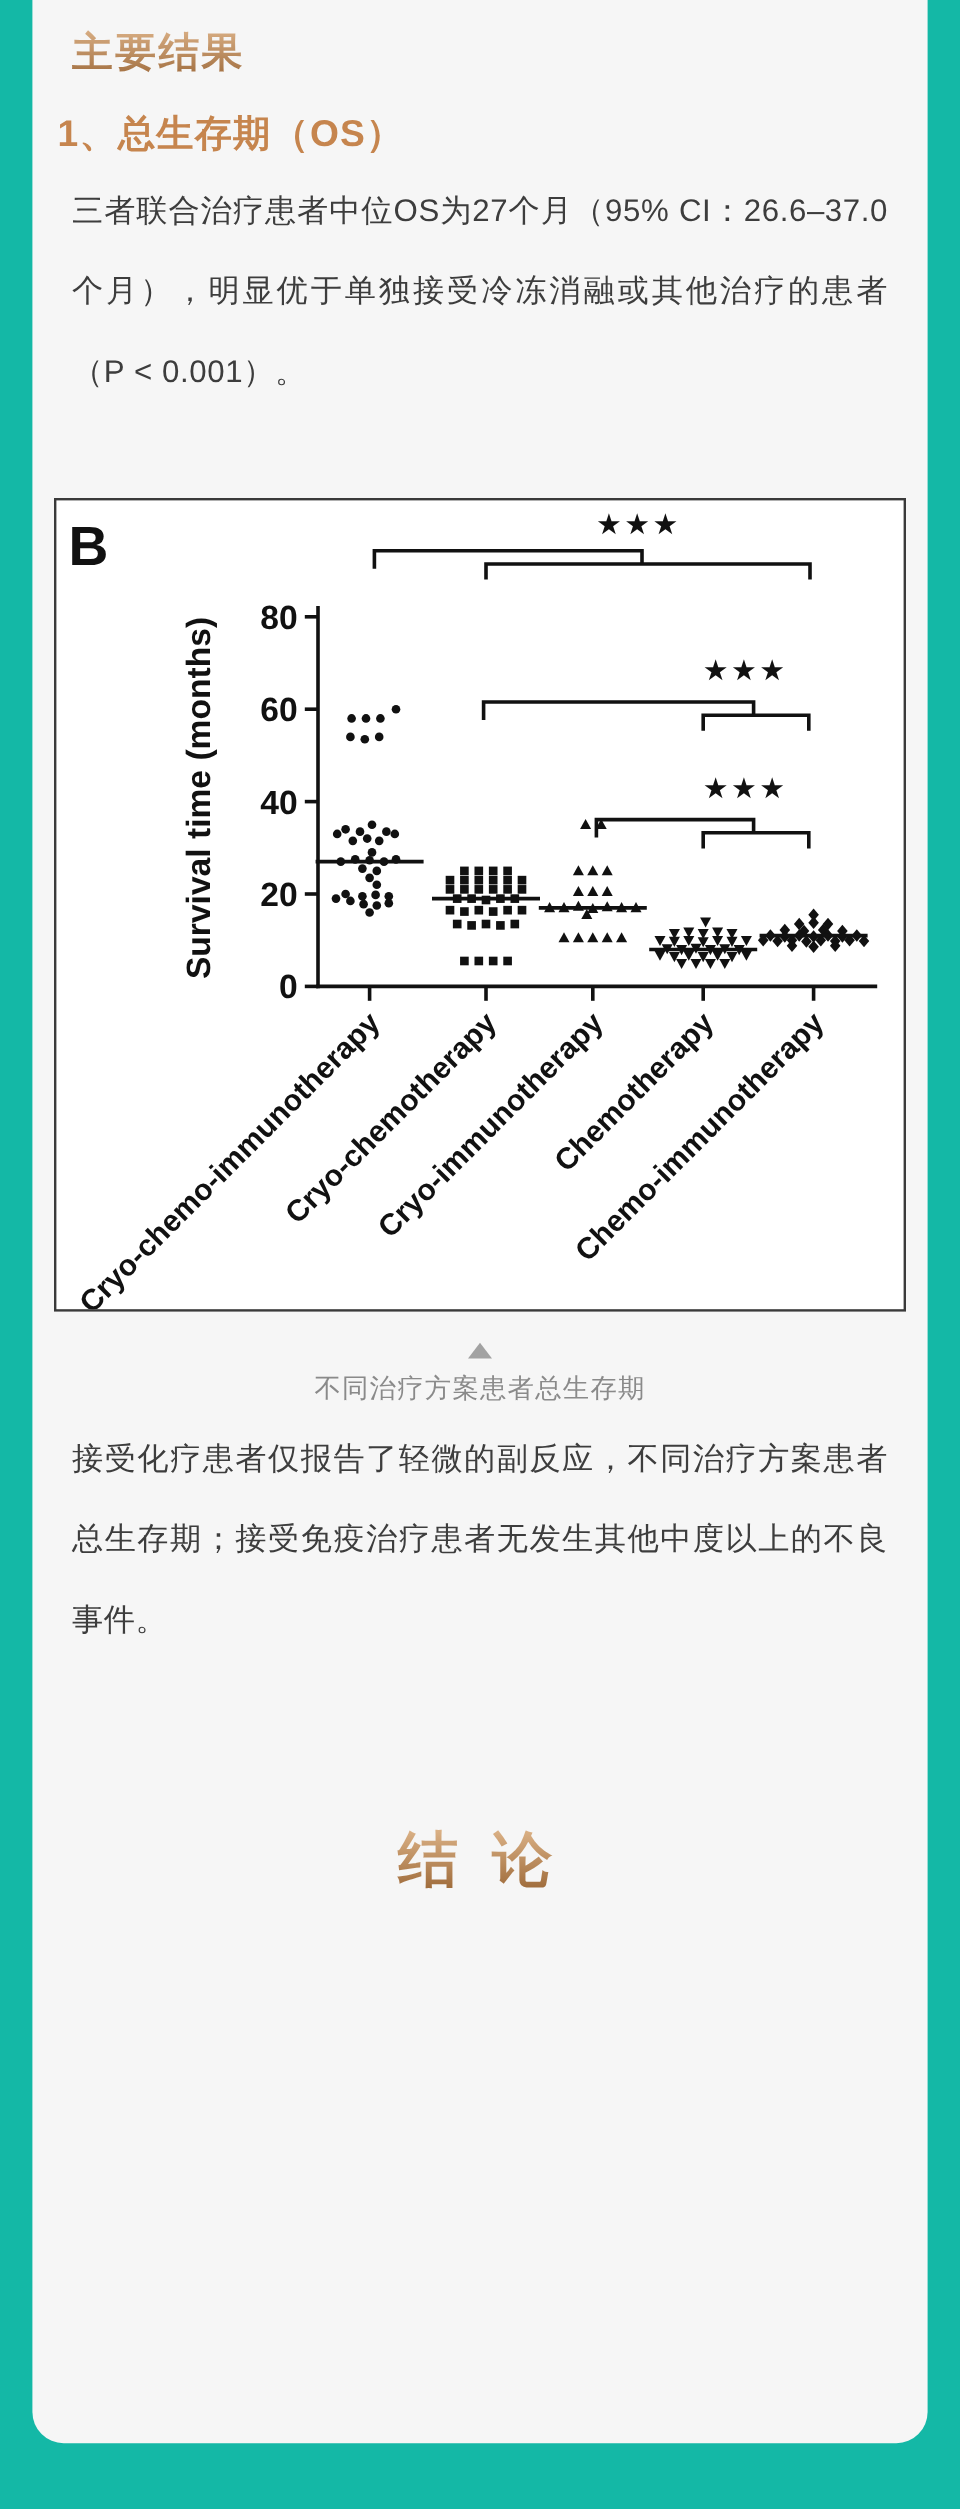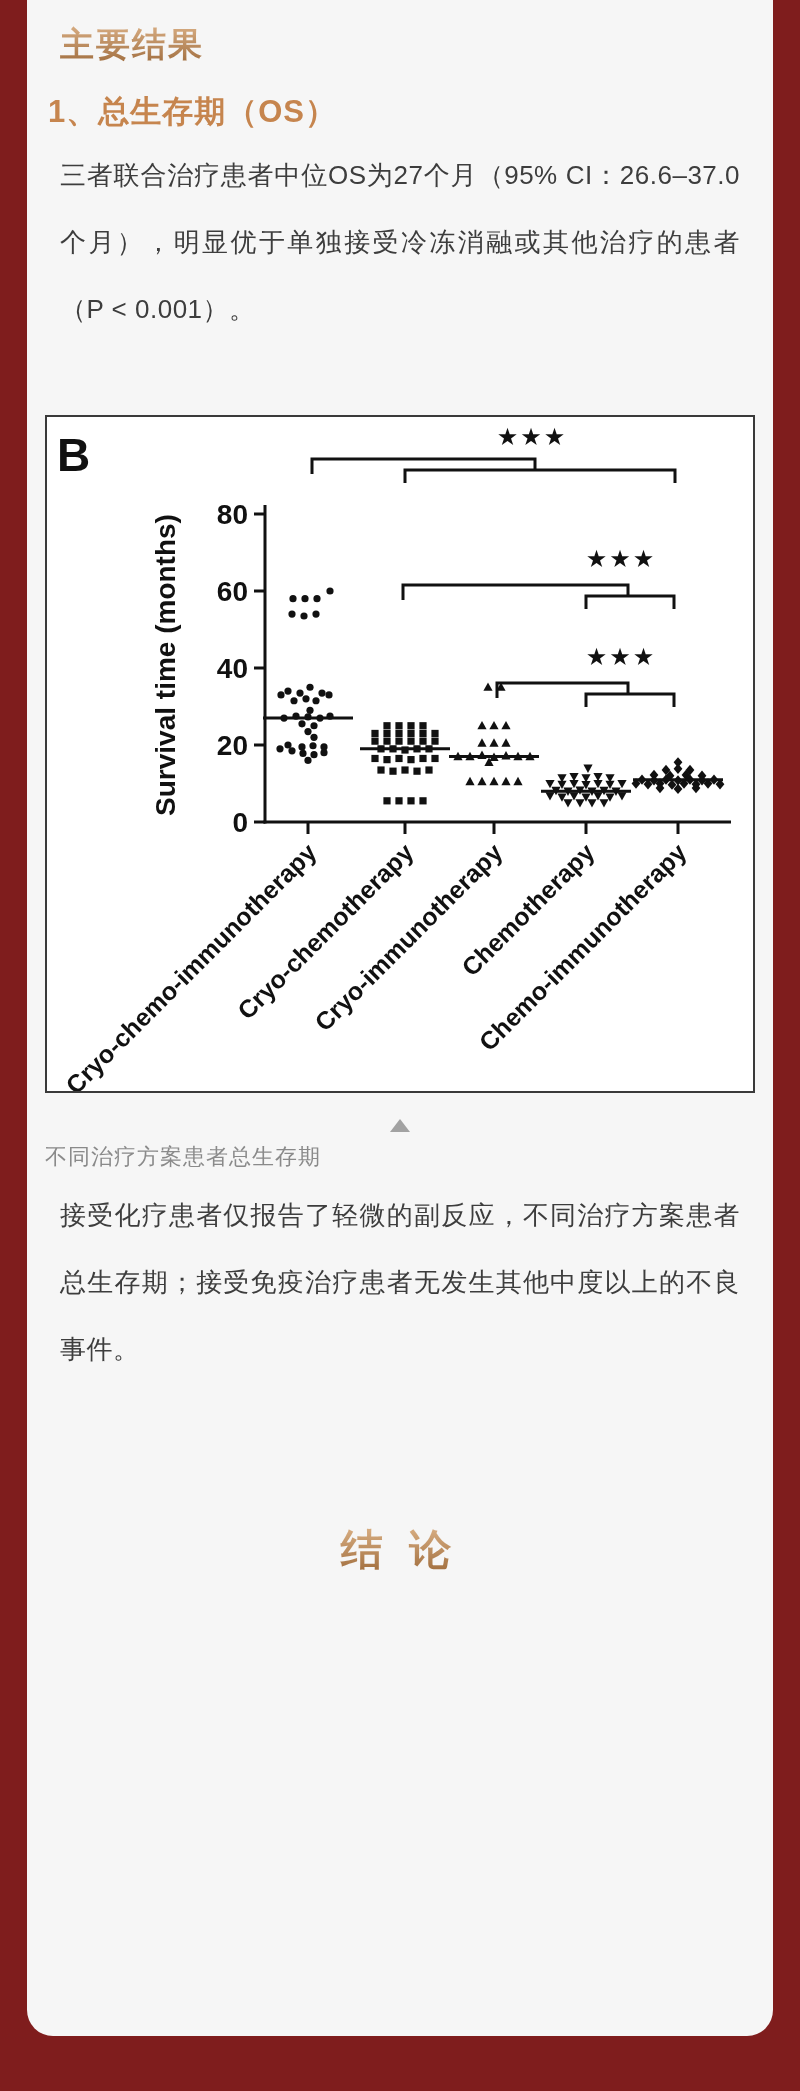--- a/index.html
+++ b/index.html
@@ -1,32 +1,32 @@
 <!DOCTYPE html>
 <html><head>
 <meta charset="utf-8">
 <style>
   html,body{margin:0;padding:0;background:#ffffff;}
-  .page{position:relative;width:800px;height:2091px;background:#7f1d1d;overflow:hidden;
+  .page{position:relative;width:800px;height:2091px;background:#14b8a6;overflow:hidden;
         font-family:"Liberation Sans","DejaVu Sans",sans-serif;}
   .card{position:absolute;left:27px;top:0;width:746px;height:2036px;
         background:#f6f6f6;border-radius:0 0 26px 26px;padding:0 18px;box-sizing:border-box;}
   .main-title{margin:22px 15px 0;font-size:34px;line-height:44px;font-weight:bold;letter-spacing:2px;
         background:linear-gradient(180deg,#dcb288 0%,#9e6b3c 100%);
         -webkit-background-clip:text;background-clip:text;color:#b5854f;-webkit-text-fill-color:transparent;}
   .sec-heading{margin:26px 3px 0;font-size:31px;line-height:40px;font-weight:bold;color:#c6854e;letter-spacing:1px;}
   .body-text{margin:10px 15px 0;font-size:26px;line-height:67px;color:#3d3d3d;text-align:justify;letter-spacing:0.5px;}
   .chart-box{margin:72px 0 0 0;width:710px;height:678px;background:#ffffff;
         border:2px solid #3a3a3a;box-sizing:border-box;}
   .caption-arrow{margin:26px auto 0;width:0;height:0;
         border-left:10px solid transparent;border-right:10px solid transparent;
         border-bottom:13px solid #a2a2a2;}
-  .caption{margin:10px auto 0;font-size:22px;line-height:30px;color:#8a8a8a;letter-spacing:1px;}
+  .caption{margin:10px auto 0;text-align:center;font-size:22px;line-height:30px;color:#8a8a8a;letter-spacing:1px;}
   .sec-heading.second{margin-top:88px;}
-  .conclusion-title{margin:140px 15px 0;text-align:center;font-size:42px;line-height:54px;font-weight:bold;letter-spacing:8px;
+  .conclusion-title{margin:140px 15px 0;text-align:center;font-size:50px;line-height:54px;font-weight:bold;letter-spacing:8px;
         font-family:"Liberation Serif","DejaVu Serif",serif;
         background:linear-gradient(180deg,#ddb489 0%,#9c6837 100%);
         -webkit-background-clip:text;background-clip:text;color:#b5854f;-webkit-text-fill-color:transparent;}
   .conclusion-body{margin:34px 15px 0;font-size:30px;line-height:67px;color:#ca9156;text-align:justify;letter-spacing:0.5px;}
   svg text{font-family:"Liberation Sans","DejaVu Sans",sans-serif;fill:#111;}
 </style>
 </head>
 <body>
 
 <div class="page">

